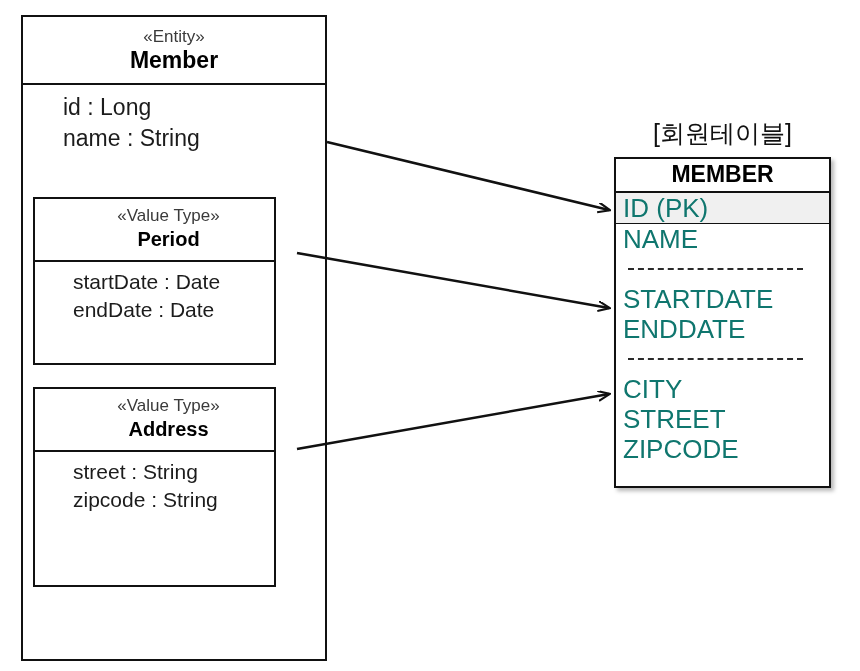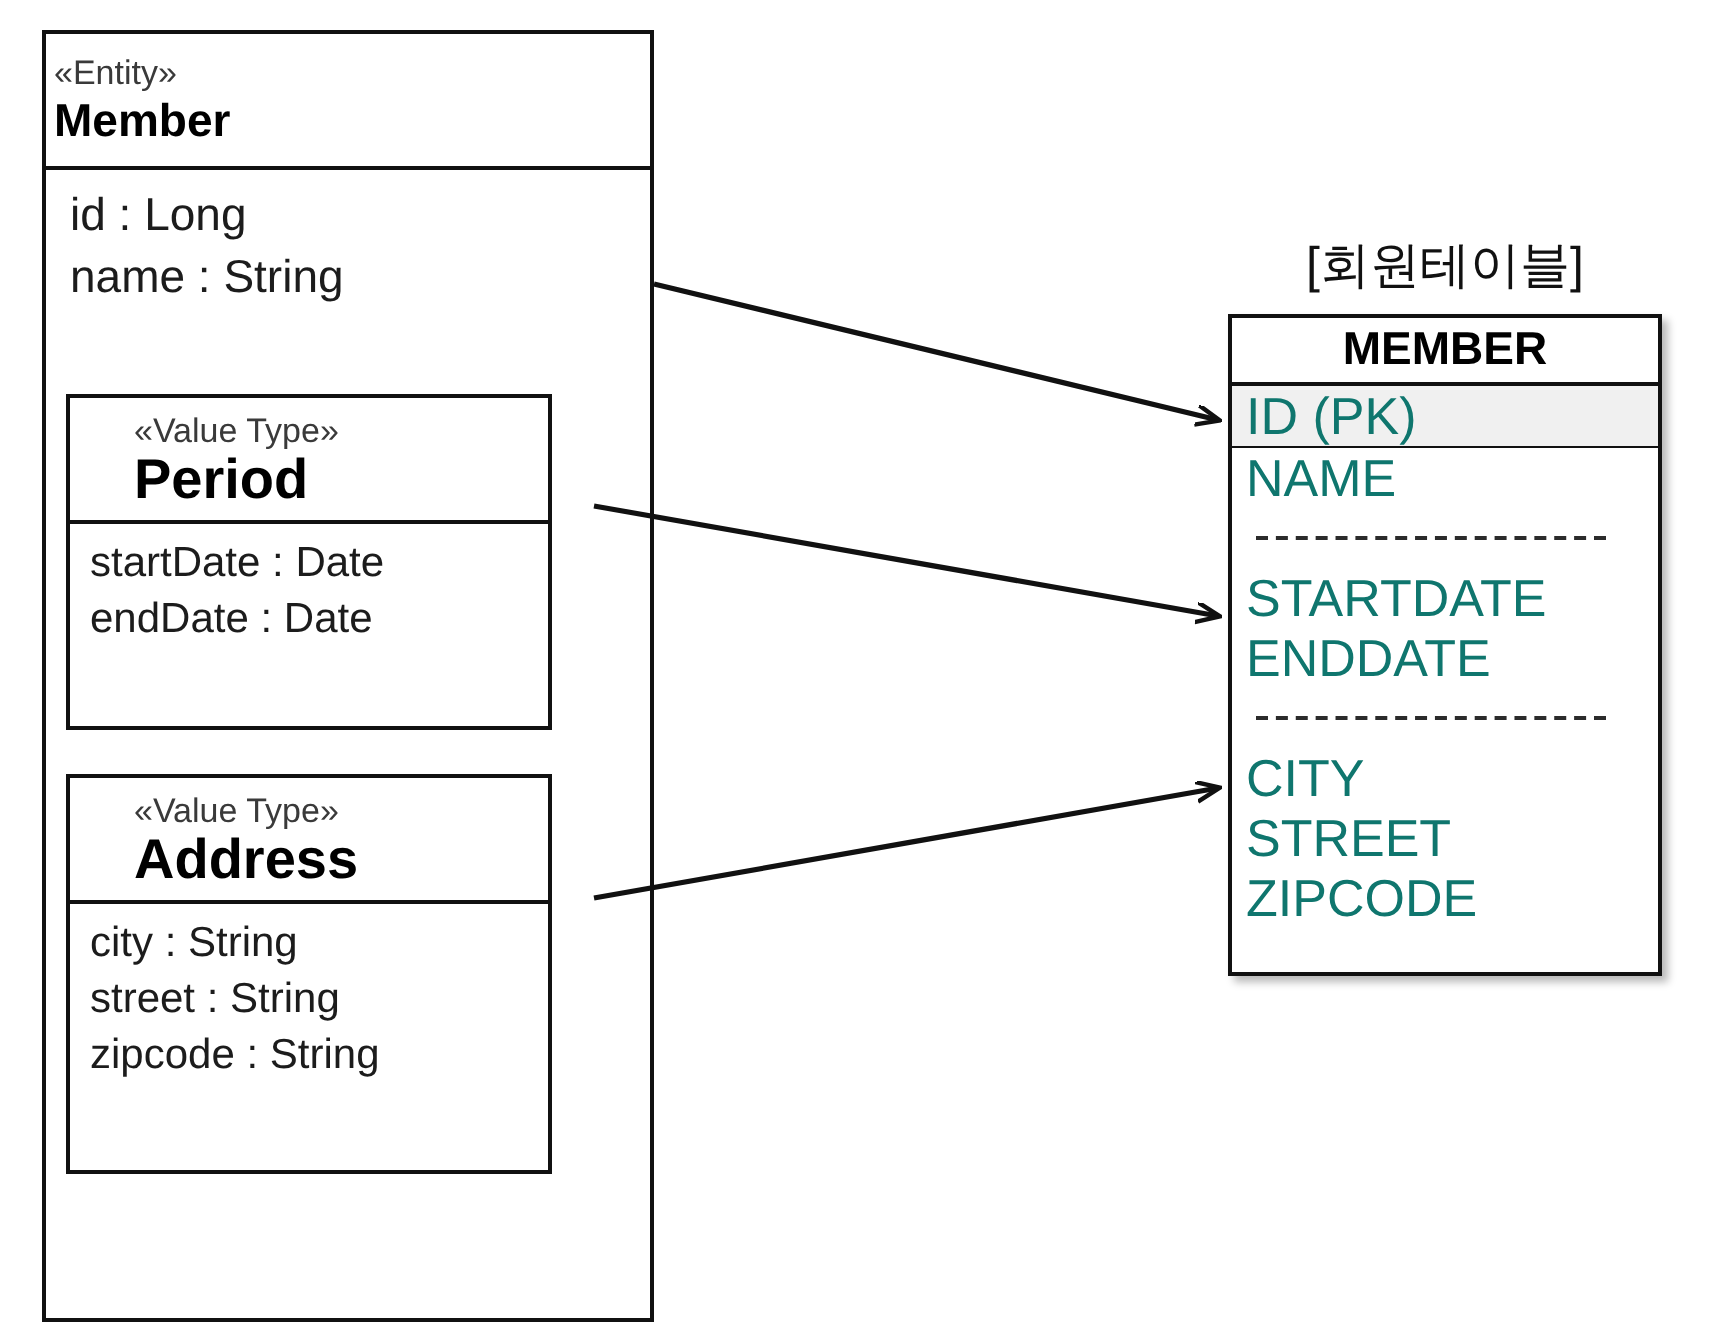--- a/index.html
+++ b/index.html
@@ -22,40 +22,42 @@
 
   
   .uml-box {
     position: absolute;
     background: #ffffff;
     border: 2.5px solid #111111;
     box-sizing: border-box;
   }
   .uml-header {
     box-sizing: border-box;
+    text-align: center;
     padding: 6px 4px 7px 4px;
     border-bottom: 2.5px solid #111111;
   }
   .stereotype {
     display: block;
     font-size: 17px;
     line-height: 21px;
     color: #3a3a3a;
     letter-spacing: 0px;
   }
   .type-name {
     display: block;
-    font-size: 28px;
+    font-size: 20px;
     line-height: 27px;
     font-weight: bold;
     color: #000000;
   }
   .uml-attrs {
     box-sizing: border-box;
     padding: 6px 0 6px 10px;
+    margin-left: 28px;
   }
   .attr {
     display: block;
     font-size: 21px;
     line-height: 28px;
     color: #1c1c1c;
     white-space: nowrap;
   }
 
   
@@ -187,21 +189,20 @@
       <span class="attr">endDate : Date</span>
     </div>
   </div>
 
   <div class="uml-box nested" id="address-box">
     <div class="uml-header">
       <span class="stereotype">«Value Type»</span>
       <span class="type-name">Address</span>
     </div>
     <div class="uml-attrs">
-      <span class="attr">city : String</span>
       <span class="attr">street : String</span>
       <span class="attr">zipcode : String</span>
     </div>
   </div>
 
   <div id="db-title">[회원테이블]</div>
 
   <div id="member-table">
     <div id="table-title">MEMBER</div>
     <div class="tbl-body" id="table-columns">

